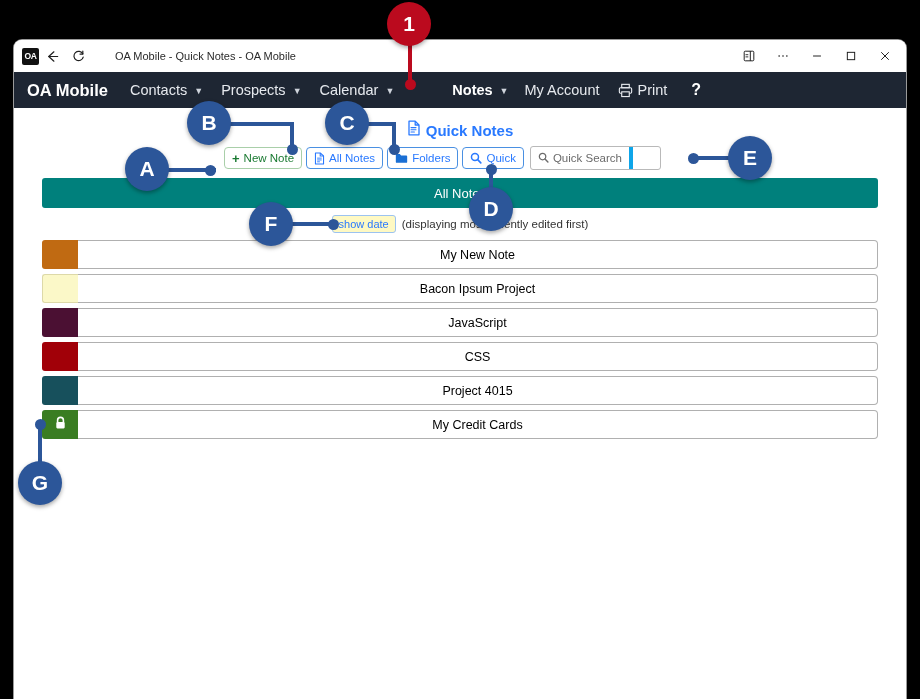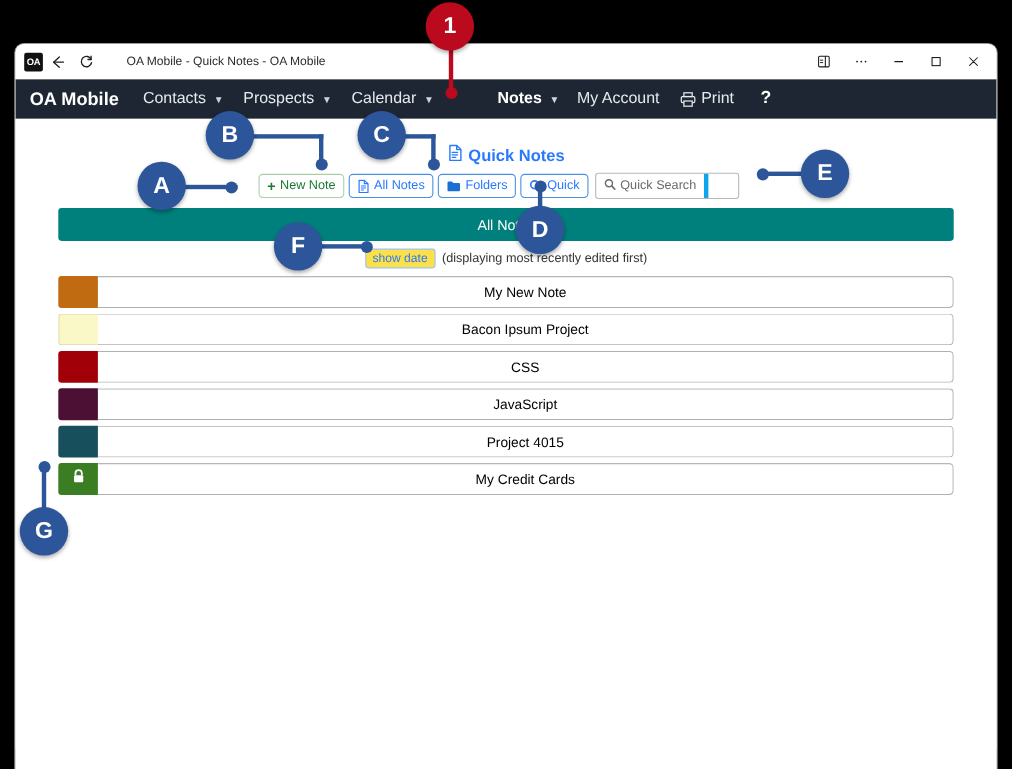--- a/index.html
+++ b/index.html
@@ -64,21 +64,21 @@
   }
   .nav-group { display: flex; align-items: center; margin-right: 18px; text-align: right; }
   .nav-caret {
     color: #cfd4dc; font-size: 9px; margin-left: 7px;
     transform: translateY(1px);
   }
   .nav-icon { display: inline-flex; align-items: center; margin-right: 3px; }
   .nav-help { color: #ffffff; font-size: 16px; font-weight: bold; margin-left: 6px; }
 
   
-  #page { position: relative; background: #ffffff; height: 573px; padding: 15px; }
+  #page { position: relative; background: #ffffff; height: 573px; padding: 4px; }
 
   #page-heading {
     display: flex; align-items: center; justify-content: center;
     gap: 5px; height: 28px; padding-top: 8px;
   }
   #page-heading .ph-text {
     color: #2979ff; font-size: 15px; font-weight: bold;
   }
 
   
@@ -118,21 +118,21 @@
     display: flex; align-items: center; justify-content: center;
     font-size: 13px; border-radius: 3px;
   }
 
   
   #showdate-row {
     display: flex; align-items: center; justify-content: center;
     gap: 6px; height: 26px; margin-top: 3px;
   }
   .showdate-btn {
-    border: 1px solid #9cc3f0; border-radius: 3px; background: #fde047;
+    border: 1px solid #9cc3f0; border-radius: 3px; background: #fef9c3;
     color: #2979ff; font-size: 11px; padding: 1px 6px; line-height: 14px;
   }
   .showdate-note { font-size: 11.5px; color: #333; }
 
   
   #notes-list { margin: 3px 24px 0 24px; display: flex; flex-direction: column; gap: 5px; }
   .note-row { display: flex; align-items: stretch; height: 29px; }
   .note-swatch {
     width: 36px; border-radius: 3px 0 0 3px; flex: 0 0 auto;
     display: flex; align-items: center; justify-content: center;
@@ -341,27 +341,27 @@
           <div class="note-swatch" style="background:#c06a12;"></div>
           <div class="note-title">My New Note</div>
         </div>
 
         <div class="note-row">
           <div class="note-swatch" style="background:#fbf8c8;border:1px solid #ddd9a8;border-right:0;"></div>
           <div class="note-title">Bacon Ipsum Project</div>
         </div>
 
         <div class="note-row">
+          <div class="note-swatch" style="background:#4b1033;"></div>
+          <div class="note-title">JavaScript</div>
+        </div>
+
+        <div class="note-row">
           <div class="note-swatch" style="background:#a10008;"></div>
           <div class="note-title">CSS</div>
-        </div>
-
-        <div class="note-row">
-          <div class="note-swatch" style="background:#4b1033;"></div>
-          <div class="note-title">JavaScript</div>
         </div>
 
         <div class="note-row">
           <div class="note-swatch" style="background:#17505c;"></div>
           <div class="note-title">Project 4015</div>
         </div>
 
         <div class="note-row">
           <div class="note-swatch" style="background:#3a7d22;">
             <span>

